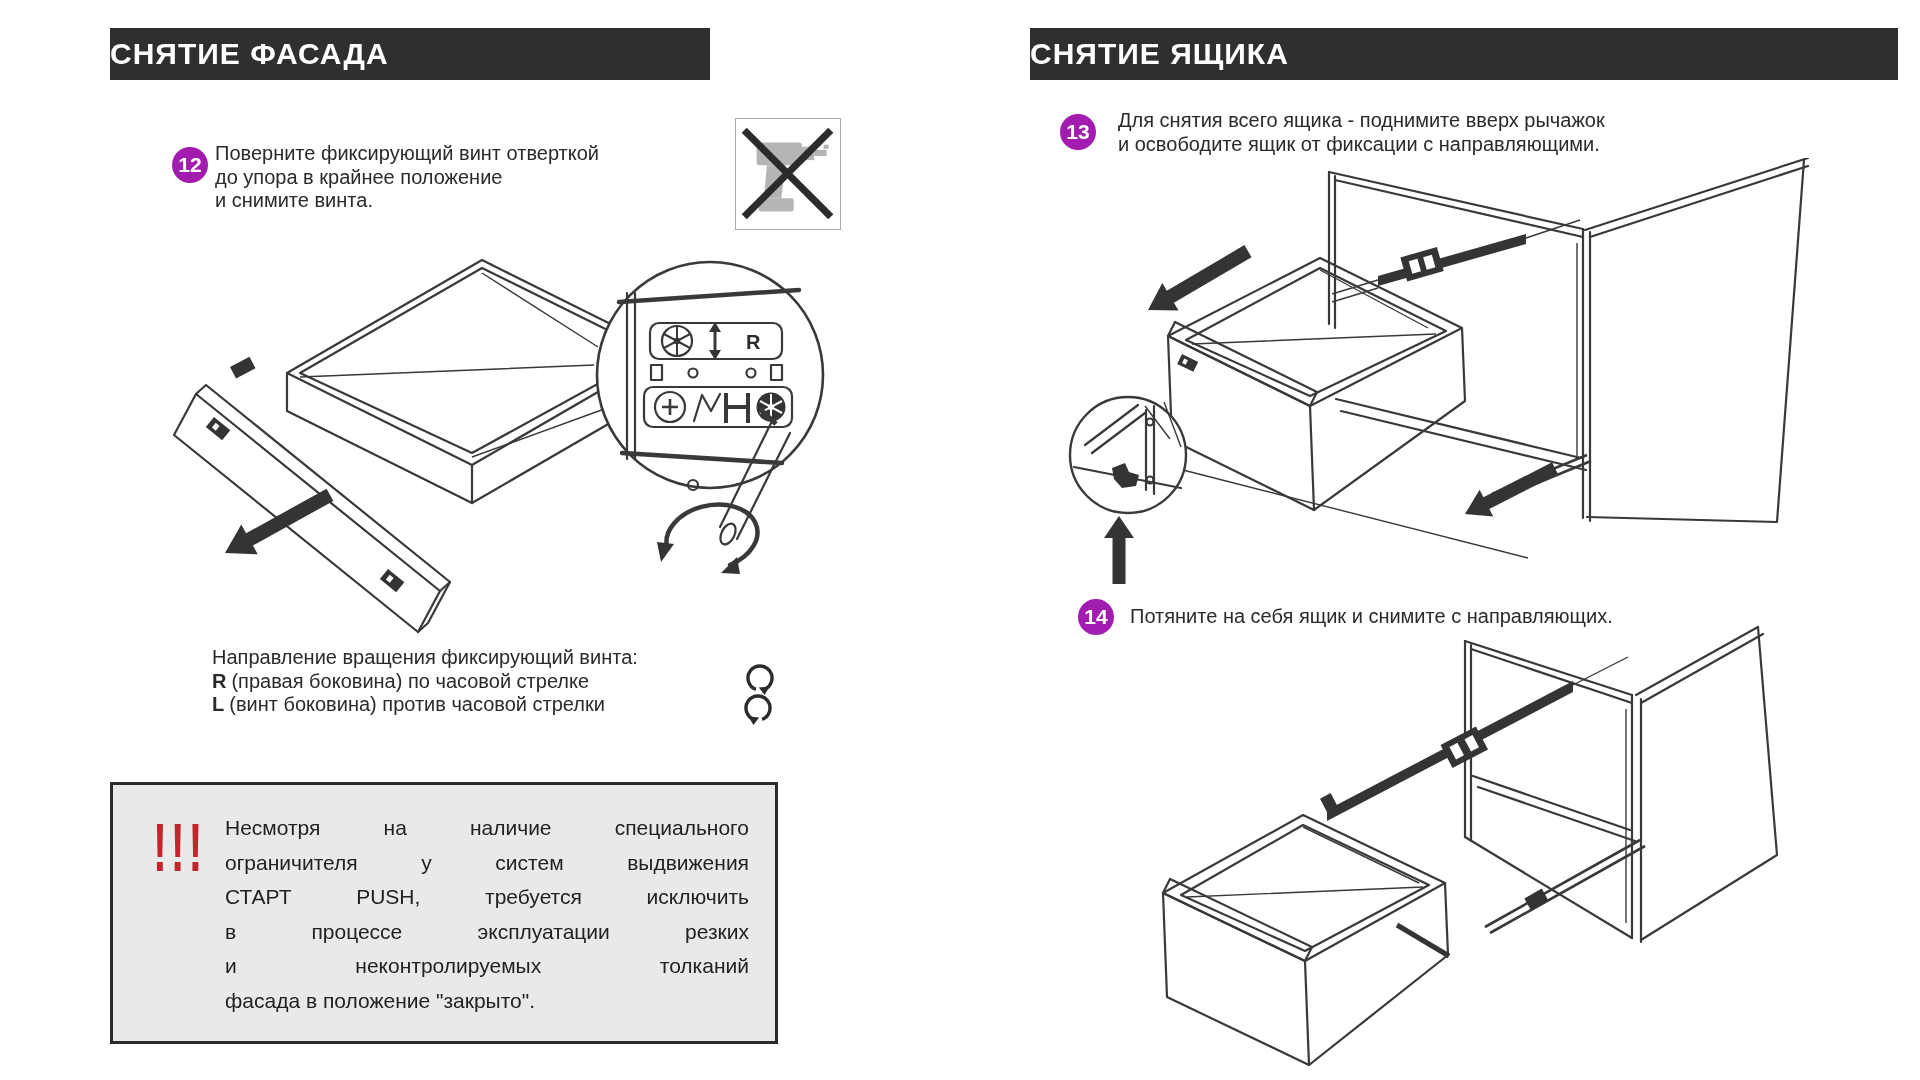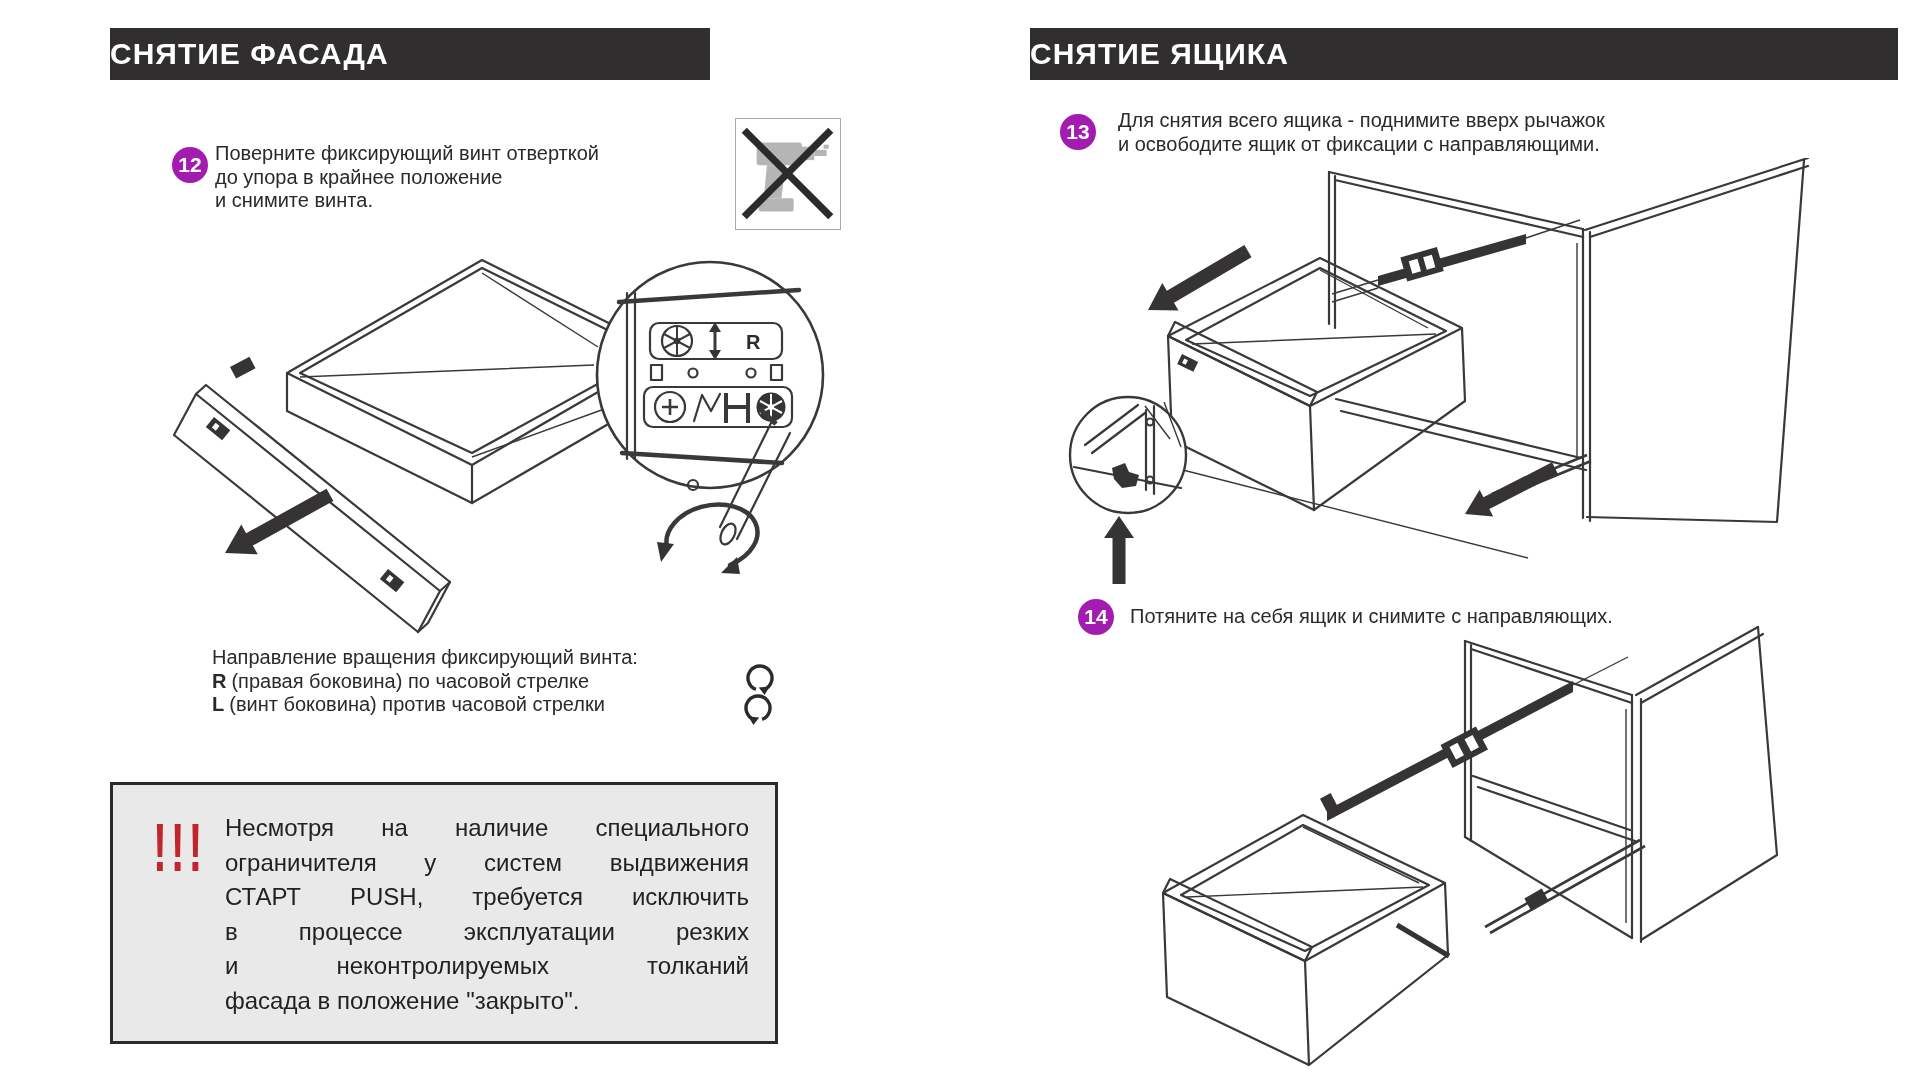--- a/index.html
+++ b/index.html
@@ -14,21 +14,21 @@
   .step-text{position:absolute;font-size:20px;line-height:23.5px;color:#2a2a2a;}
   .step-text span{display:block;}
   .note{position:absolute;font-size:20px;line-height:23.5px;color:#2a2a2a;}
   .note span{display:block;}
   .note b{margin-right:5px;}
   .warning{position:absolute;left:110px;top:782px;width:668px;height:262px;
        background:#e9e9e9;border:3px solid #2b2b2b;box-sizing:border-box;}
   .warning .marks{position:absolute;left:40px;top:24px;color:#c2262c;font-weight:bold;
        font-size:44px;letter-spacing:4px;transform:scale(0.95,1.55);transform-origin:top left;}
   .warning .wtext{position:absolute;left:112px;top:26px;width:524px;
-       font-size:24px;line-height:34.6px;color:#222;}
+       font-size:21px;line-height:34.6px;color:#222;}
   .warning .wtext span{display:block;text-align:justify;text-align-last:justify;}
   .warning .wtext span:last-child{text-align-last:left;}
   .nodrill{position:absolute;left:735px;top:118px;width:106px;height:112px;
        border:1.5px solid #a9a9a9;box-sizing:border-box;}
   svg .ln{stroke:#3b383a;stroke-width:2.2;fill:none;stroke-linejoin:round;stroke-linecap:round;}
   svg .thin{stroke:#3b383a;stroke-width:1.4;fill:none;}
   svg .bold{stroke:#3b383a;stroke-width:4.5;fill:none;stroke-linecap:round;}
   svg .fillc{fill:#363335;stroke:none;}
   svg text{font-family:"Liberation Sans",sans-serif;}
 </style>

